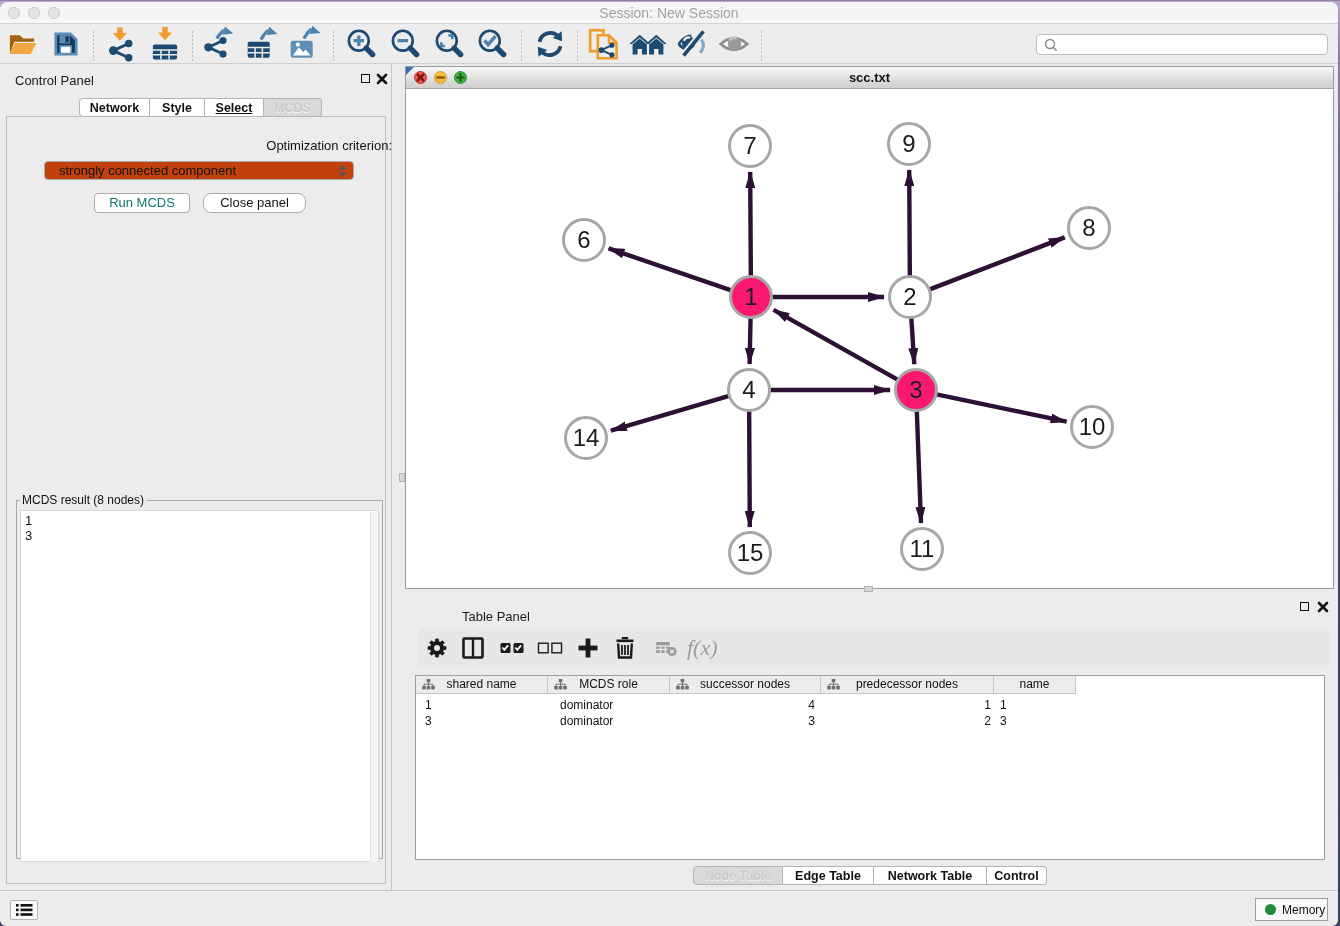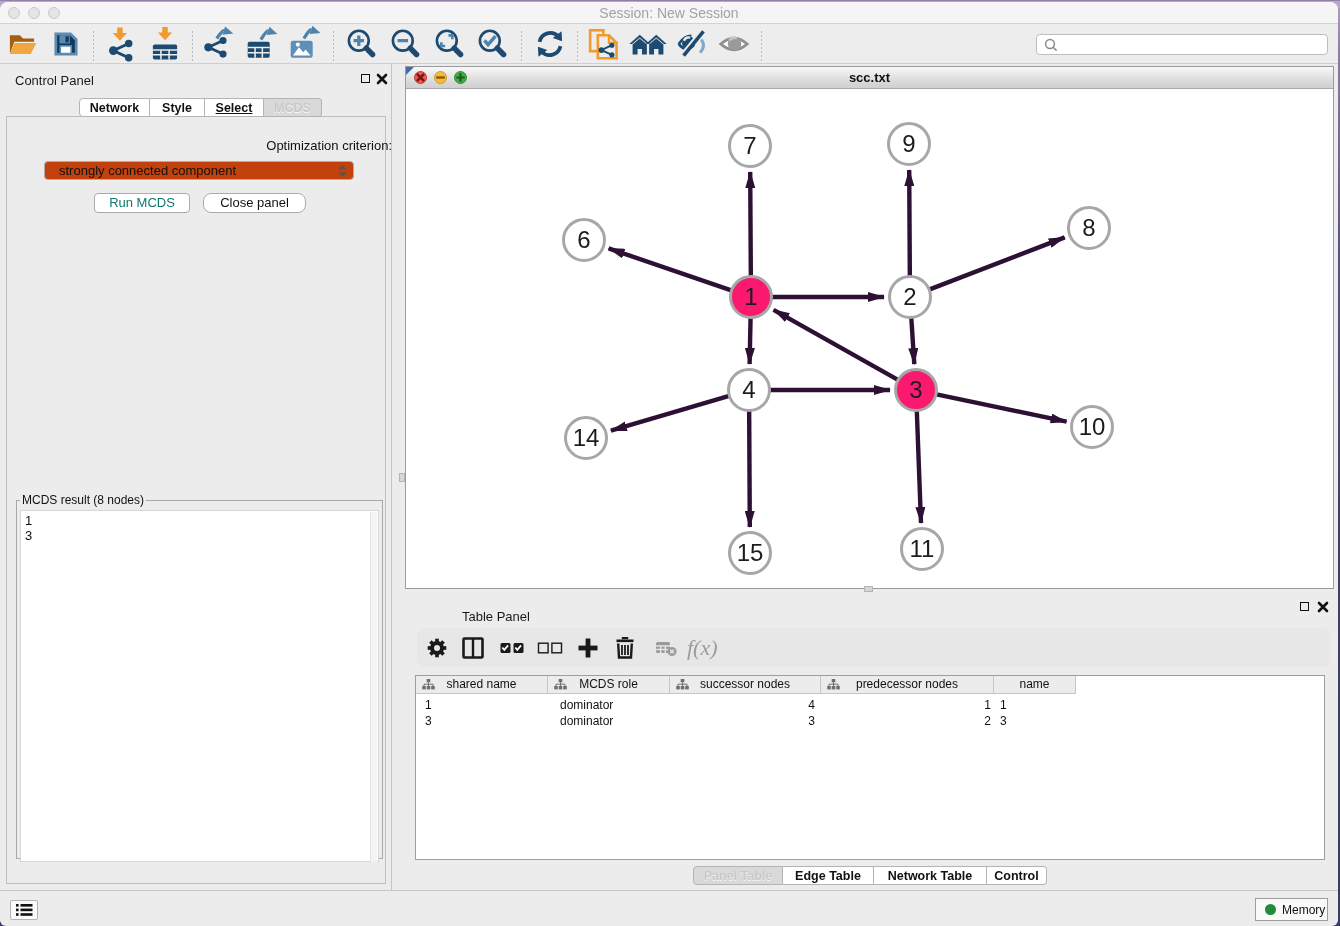--- a/index.html
+++ b/index.html
@@ -385,21 +385,21 @@
         <div class="td" style="left:254px;top:21px;width:145px;text-align:right;">4</div>
         <div class="td" style="left:405px;top:21px;width:170px;text-align:right;">1</div>
         <div class="td" style="left:584px;top:21px;">1</div>
         <div class="td" style="left:9px;top:37px;">3</div>
         <div class="td" style="left:144px;top:37px;">dominator</div>
         <div class="td" style="left:254px;top:37px;width:145px;text-align:right;">3</div>
         <div class="td" style="left:405px;top:37px;width:170px;text-align:right;">2</div>
         <div class="td" style="left:584px;top:37px;">3</div>
       </div>
     <div id="btabs">
-      <div class="tab first disabled" style="left:0; width:90px;">Panel Table</div>
+      <div class="tab first disabled" style="left:0; width:90px;">Node Table</div>
       <div class="tab" style="left:90px; width:91px;">Edge Table</div>
       <div class="tab" style="left:181px; width:113px;">Network Table</div>
       <div class="tab last" style="left:294px; width:60px;">Control</div>
     </div>
   </div>
 
   <div class="abs" id="statusbar">
     <div id="listbtn">
         <svg width="26" height="18" viewBox="0 0 26 18" style="position:absolute;left:0;top:0;">
           <g fill="#111">

